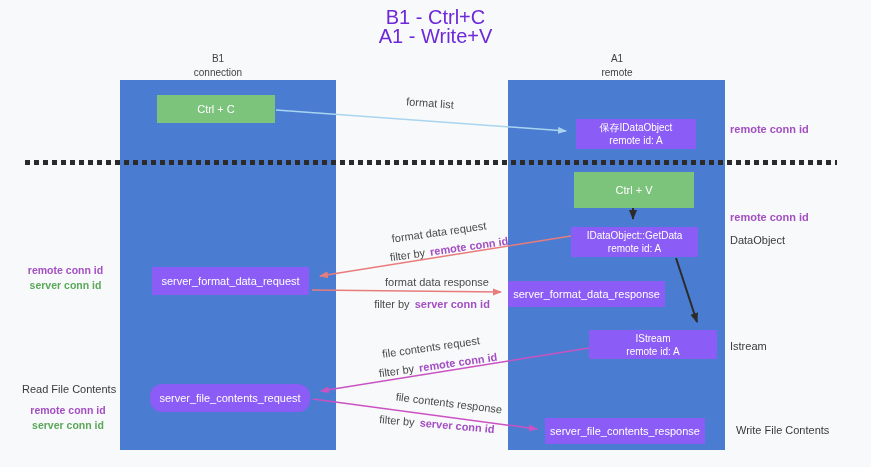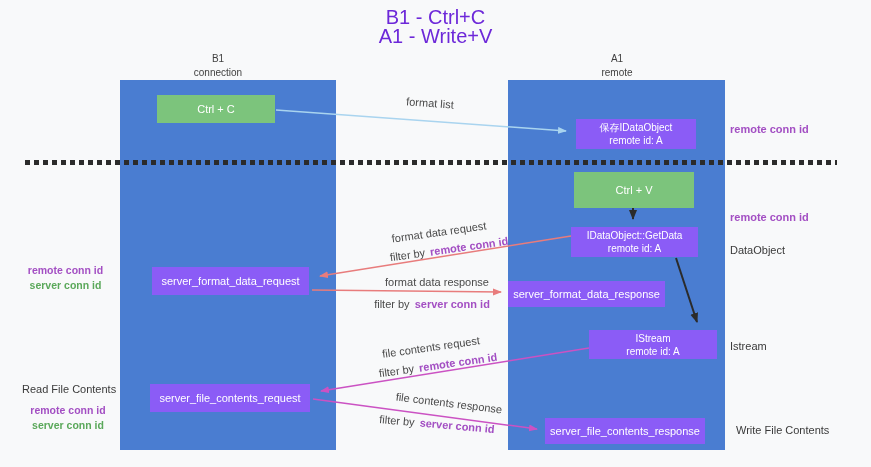--- a/index.html
+++ b/index.html
@@ -93,27 +93,27 @@
 
   <div class="node orange one-line" style="left:152px;top:267px;width:157px;height:28px;">server_format_data_request</div>
 
   <div class="node orange one-line" style="left:508px;top:281px;width:157px;height:26px;">server_format_data_response</div>
 
   <div class="node orange two-line" style="left:589px;top:330px;width:128px;height:29px;">
     <div>IStream</div>
     <div>remote id: A</div>
   </div>
 
-  <div class="node orange one-line" style="left:150px;top:384px;width:160px;height:28px;">server_file_contents_request</div>
+  <div class="node orange one-line" style="left:150px;top:384px;width:160px;height:28px;border-radius:12px;">server_file_contents_request</div>
 
   <div class="node orange one-line" style="left:545px;top:418px;width:160px;height:26px;">server_file_contents_response</div>
 
   <div class="side-lbl purple" style="left:730px;top:123px;">remote conn id</div>
   <div class="side-lbl purple" style="left:730px;top:211px;">remote conn id</div>
-  <div class="side-lbl dark" style="left:730px;top:234px;margin-top:10px;">DataObject</div>
+  <div class="side-lbl dark" style="left:730px;top:234px;">DataObject</div>
   <div class="side-lbl dark" style="left:730px;top:340px;">Istream</div>
   <div class="side-lbl dark" style="left:736px;top:424px;">Write File Contents</div>
 
   <div class="side-lbl stack" style="left:18px;top:263px;width:95px;font-size:10.5px;">
     <div class="purple">remote conn id</div>
     <div class="greentxt">server conn id</div>
   </div>
   <div class="side-lbl dark" style="left:22px;top:383px;">Read File Contents</div>
   <div class="side-lbl stack" style="left:18px;top:403px;width:100px;font-size:10.5px;">
     <div class="purple">remote conn id</div>

